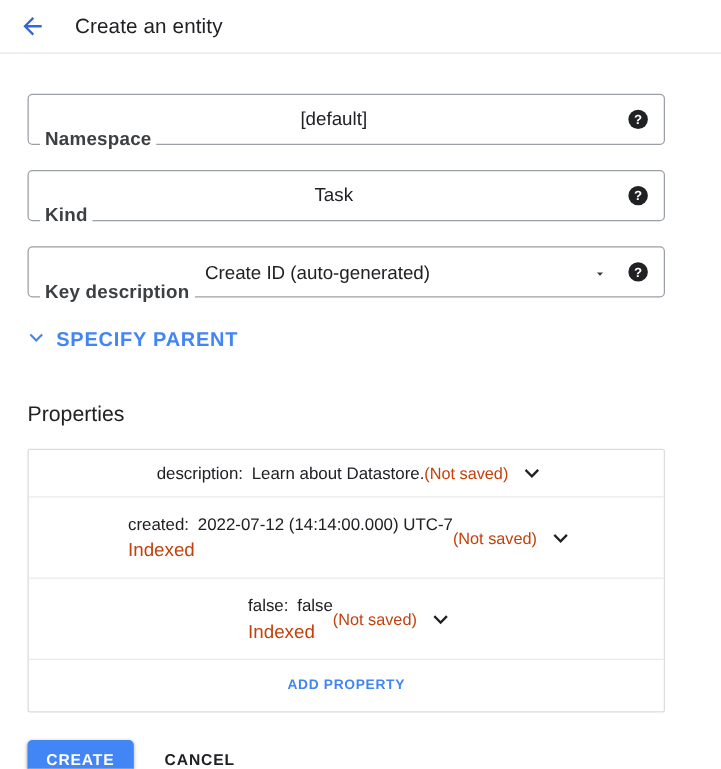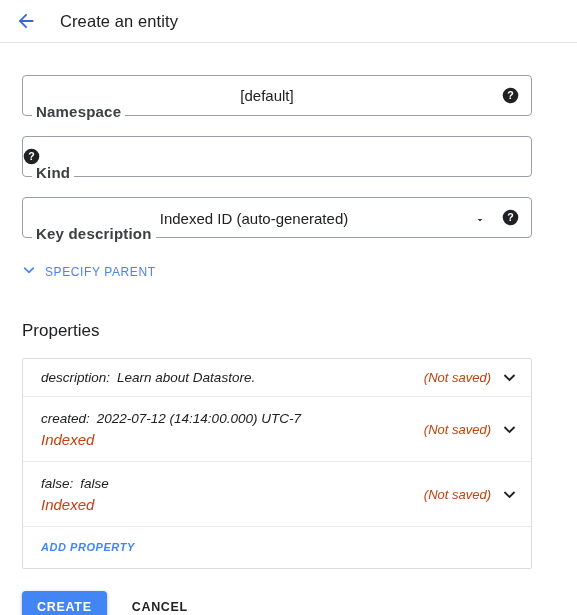--- a/index.html
+++ b/index.html
@@ -96,22 +96,22 @@
     cursor: pointer;
   }
 
   
   .specify-parent {
     margin: 25px 0 0 22px;
     display: inline-flex;
     align-items: center;
     gap: 9px;
     color: #4285f4;
-    font-size: 12px;
-    font-weight: 400;
+    font-size: 16px;
+    font-weight: 700;
     letter-spacing: 0.6px;
     cursor: pointer;
   }
 
   
   .properties-title {
     margin: 40px 0 0 22px;
     font-size: 17px;
     font-weight: 400;
     color: #202124;
@@ -119,25 +119,24 @@
   .properties-card {
     margin: 17px 0 0 22px;
     width: 510px;
     border: 1px solid #dadce0;
     border-radius: 2px;
     background: #fff;
   }
   .prop-row {
     display: flex;
     align-items: center;
-    justify-content: space-between;
+    justify-content: center;
     padding: 0 14px 0 18px;
     border-bottom: 1px solid #e8eaed;
     min-height: 38px;
-    font-style: italic;
   }
   .prop-row.tall { min-height: 65px; }
   .prop-left { display: flex; flex-direction: column; gap: 5px; }
   .prop-main { font-size: 13.5px; color: #202124; }
   .prop-key { }
   .prop-val { margin-left: 7px; }
   .prop-sub { font-size: 15px; color: #c2410c; }
   .prop-right {
     display: flex;
     align-items: center;
@@ -221,32 +220,33 @@
       <svg width="17" height="17" viewBox="0 0 24 24">
         <circle cx="12" cy="12" r="11" fill="#202124"></circle>
         <text x="12" y="17.5" text-anchor="middle" font-family="Liberation Sans, sans-serif" font-size="15" font-weight="bold" fill="#ffffff">?</text>
       </svg>
     </span>
   </div>
 
   
   <div class="field spaced">
     <span class="field-legend">Kind</span>
+    <input class="field-value" value="Task" style="">
     <span class="help-icon">
       <svg width="17" height="17" viewBox="0 0 24 24">
         <circle cx="12" cy="12" r="11" fill="#202124"></circle>
         <text x="12" y="17.5" text-anchor="middle" font-family="Liberation Sans, sans-serif" font-size="15" font-weight="bold" fill="#ffffff">?</text>
       </svg>
     </span>
   </div>
 
   
   <div class="field spaced">
     <span class="field-legend">Key description</span>
-    <span class="field-value" style="padding-top:1px;">Indexed ID (auto-generated)</span>
+    <span class="field-value" style="padding-top:1px;">Create ID (auto-generated)</span>
     <span class="dropdown-arrow">
       <svg width="12" height="12" viewBox="0 0 24 24" fill="#3c4043">
         <path d="M7 10l5 5 5-5z"></path>
       </svg>
     </span>
     <span class="help-icon">
       <svg width="17" height="17" viewBox="0 0 24 24">
         <circle cx="12" cy="12" r="11" fill="#202124"></circle>
         <text x="12" y="17.5" text-anchor="middle" font-family="Liberation Sans, sans-serif" font-size="15" font-weight="bold" fill="#ffffff">?</text>
       </svg>

